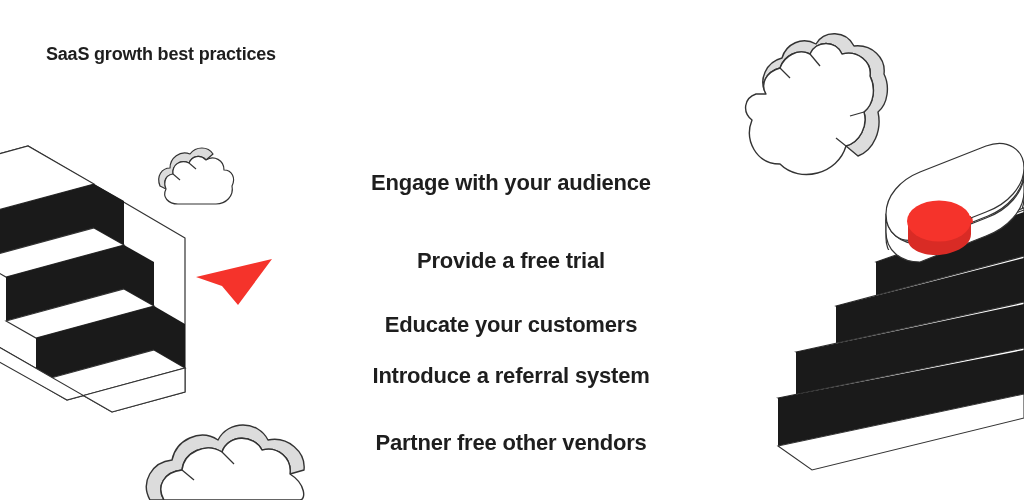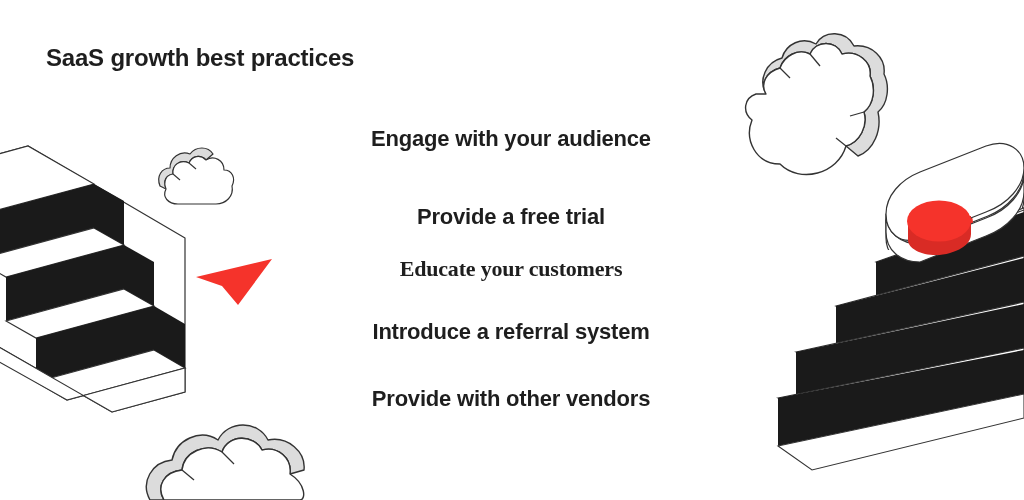--- a/index.html
+++ b/index.html
@@ -20,21 +20,21 @@
     top: 0;
     left: 0;
     width: 1024px;
     height: 500px;
     pointer-events: none;
   }
   #title {
     position: absolute;
     left: 46px;
     top: 44px;
-    font-size: 24px;
+    font-size: 18px;
     font-weight: bold;
     letter-spacing: -0.2px;
     color: #1e1e1e;
     white-space: nowrap;
   }
   #practice-list {
     position: absolute;
     left: 0;
     top: 120px;
     width: 1024px;
@@ -45,24 +45,25 @@
   #practice-list li {
     position: absolute;
     left: 261px;
     width: 500px;
     text-align: center;
     font-size: 22px;
     font-weight: bold;
     letter-spacing: -0.2px;
     color: #1e1e1e;
     white-space: nowrap;
+    margin-top: 44px;
   }
   #practice-list li:nth-child(1) { top: 6px; }
   #practice-list li:nth-child(2) { top: 84px; }
-  #practice-list li:nth-child(3) { top: 136px; font-family: Liberation Serif, serif; }
+  #practice-list li:nth-child(3) { top: 148px; }
   #practice-list li:nth-child(4) { top: 199px; }
   #practice-list li:nth-child(5) { top: 266px; }
 </style>
 </head>
 <body>
 
 <div id="canvas">
 
   <svg class="art" viewBox="0 0 1024 500">
 
@@ -305,16 +306,16 @@
 
   </svg>
 
   <div id="title">SaaS growth best practices</div>
 
   <ul id="practice-list">
     <li>Engage with your audience</li>
     <li>Provide a free trial</li>
     <li>Educate your customers</li>
     <li>Introduce a referral system</li>
-    <li>Provide with other vendors</li>
+    <li>Partner free other vendors</li>
   </ul>
 
 </div>
 
 </body></html>

